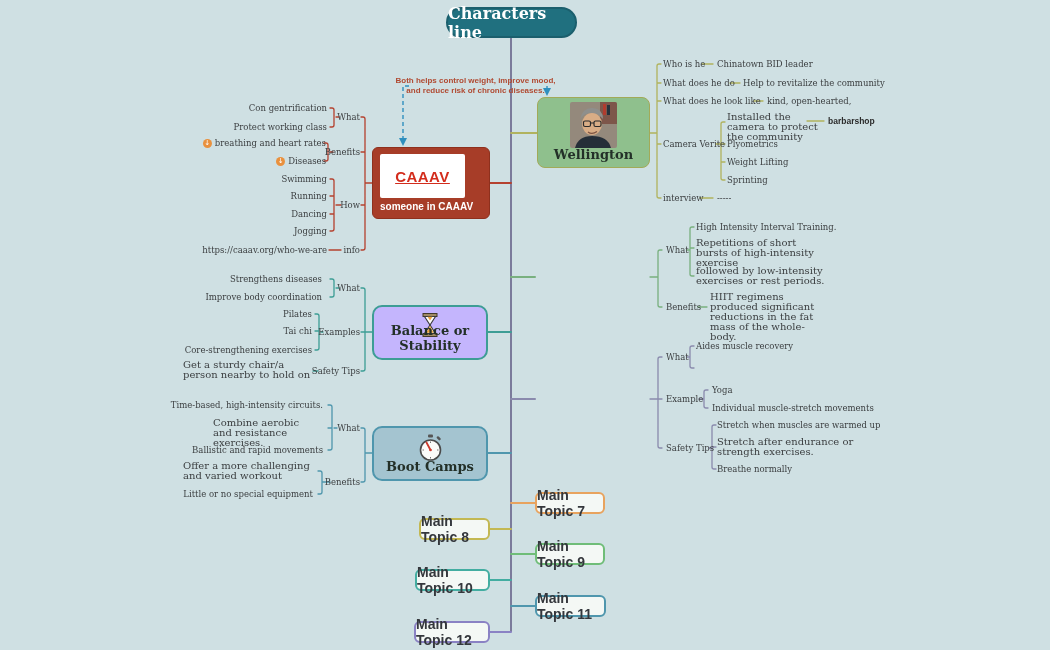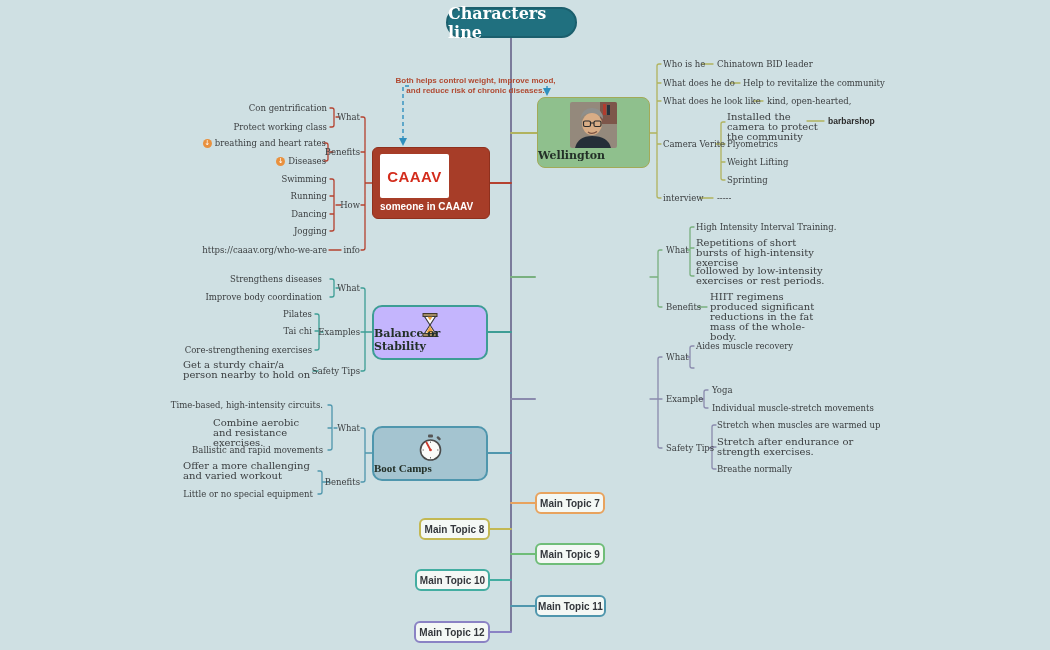--- a/index.html
+++ b/index.html
@@ -4,45 +4,45 @@
 <style>
   html,body{margin:0;padding:0;background:#cfe0e3;}
   .stage{position:relative;width:1050px;height:650px;background:#cfe0e3;overflow:hidden;
          font-family:"DejaVu Serif",serif;}
   svg.wires{position:absolute;left:0;top:0;}
   
   .s{position:absolute;font-size:8.5px;color:#3b3e40;white-space:nowrap;line-height:12px;}
   .blk{position:absolute;font-size:10px;color:#3b3e40;line-height:10px;}
   
   .node{position:absolute;box-sizing:border-box;}
-  .ntitle{position:absolute;left:0;right:0;bottom:5px;text-align:left;font-weight:bold;
-          font-size:11px;color:#233028;}
+  .ntitle{position:absolute;left:0;right:0;bottom:5px;text-align:center;font-weight:bold;
+          font-size:13px;color:#233028;}
   .icwrap{position:absolute;left:0;right:0;top:5px;display:flex;justify-content:center;}
   .root{position:absolute;left:446px;top:7px;width:131px;height:31px;border-radius:16px;
         background:#20707f;border:2px solid #1b5f6d;box-sizing:border-box;display:flex;
         align-items:center;justify-content:center;color:#fff;font-weight:bold;font-size:16px;}
   .mt{position:absolute;box-sizing:border-box;height:22px;background:#f4f8f5;border:2px solid;
       border-radius:6px;display:flex;align-items:center;justify-content:center;
-      font-family:"Liberation Sans",sans-serif;font-weight:bold;font-size:10px;color:#34373c;}
+      font-family:"Liberation Sans",sans-serif;font-weight:bold;font-size:14px;color:#34373c;}
   .wellington{left:537px;top:97px;width:113px;height:71px;background:#8fc08d;
               border:1.5px solid #a2aa58;border-radius:8px;}
   .caaav{left:372px;top:147px;width:118px;height:72px;background:#a73d28;
          border:1.5px solid #8e301d;border-radius:6px;}
   .hiit{left:535px;top:248px;width:115px;height:57px;background:#bedcc2;
         border:2px solid #79ab7d;border-radius:10px;}
   .balance{left:372px;top:305px;width:116px;height:55px;background:#c4b5fd;
            border:2px solid #3d9d95;border-radius:10px;}
   .flex{left:535px;top:370px;width:115px;height:58px;background:#b4b5cf;
         border:2px solid #8a8aad;border-radius:10px;}
   .boot{left:372px;top:426px;width:116px;height:55px;background:#a4c4d0;
-        border:2px solid #4f96ad;border-radius:10px;font-family:Liberation Serif, serif;}
-  .caaav .logo{position:absolute;left:7px;top:6px;width:69px;height:44px;background:#fff;
+        border:2px solid #4f96ad;border-radius:10px;}
+  .caaav .logo{position:absolute;left:7px;top:6px;width:85px;height:44px;background:#fff;
                border-radius:2px;display:flex;align-items:center;justify-content:center;
                font-family:"Liberation Sans",sans-serif;font-weight:bold;font-size:15px;
-               letter-spacing:.5px;color:#d32c1c;}
+               letter-spacing:.5px;color:#d32c1c;text-decoration:underline;}
   .caaav .ct{position:absolute;left:7px;bottom:6px;font-family:"Liberation Sans",sans-serif;
              font-weight:bold;font-size:10px;color:#fff;white-space:nowrap;}
   .note{position:absolute;left:393px;top:76px;width:165px;text-align:center;
         font-family:"Liberation Sans",sans-serif;font-weight:bold;font-size:8px;
         line-height:9.5px;color:#b04a32;}
   .tag{font-family:"Liberation Sans",sans-serif;font-weight:bold;color:#2c2c2c;}
   .dicon{display:inline-block;width:9px;height:9px;border-radius:50%;background:#e9913e;
          color:#fff;font-size:7px;line-height:9px;text-align:center;margin-right:3px;
          font-family:"DejaVu Sans",sans-serif;vertical-align:1px;}
   .photo{margin-top:4px;border-radius:2px;overflow:hidden;display:block;}

